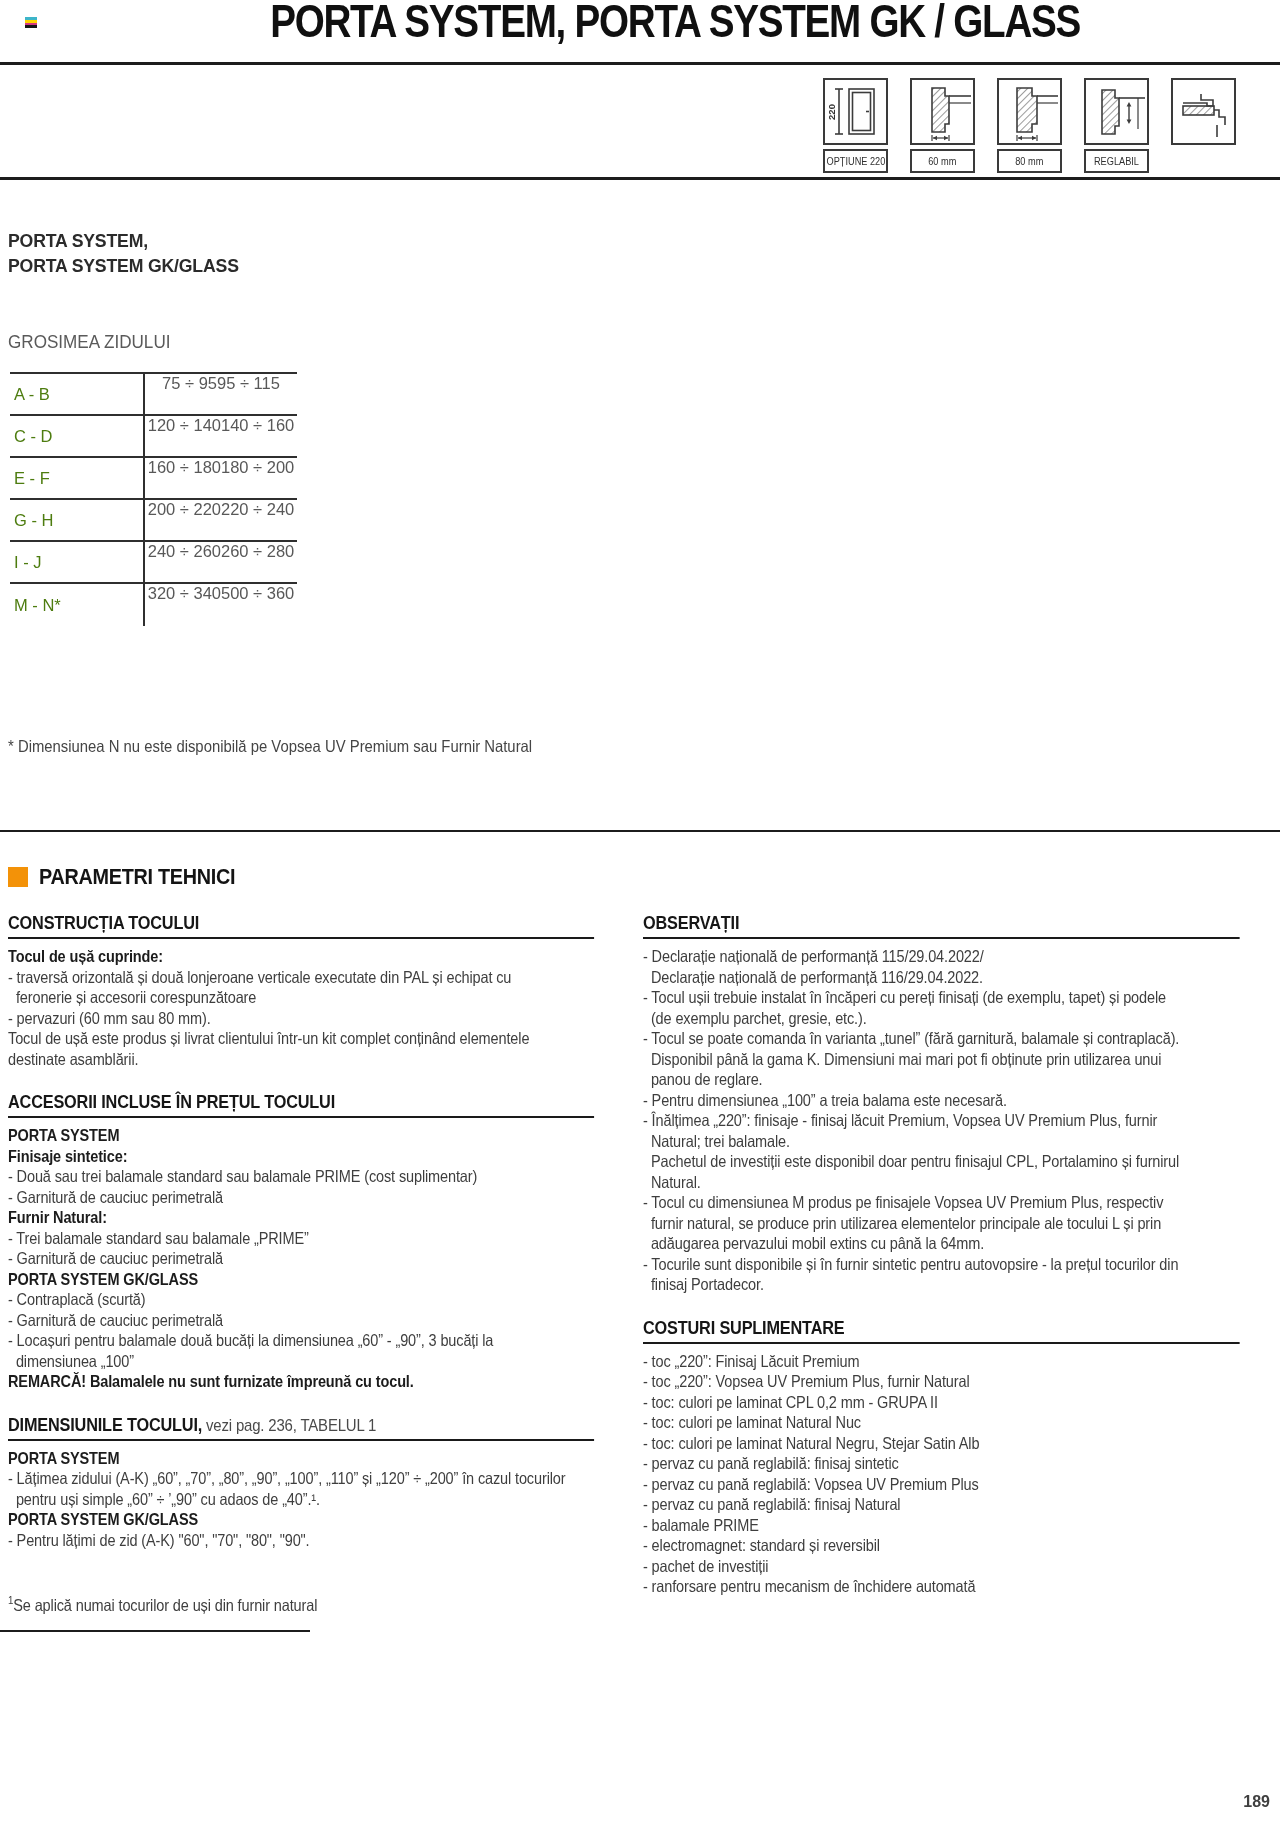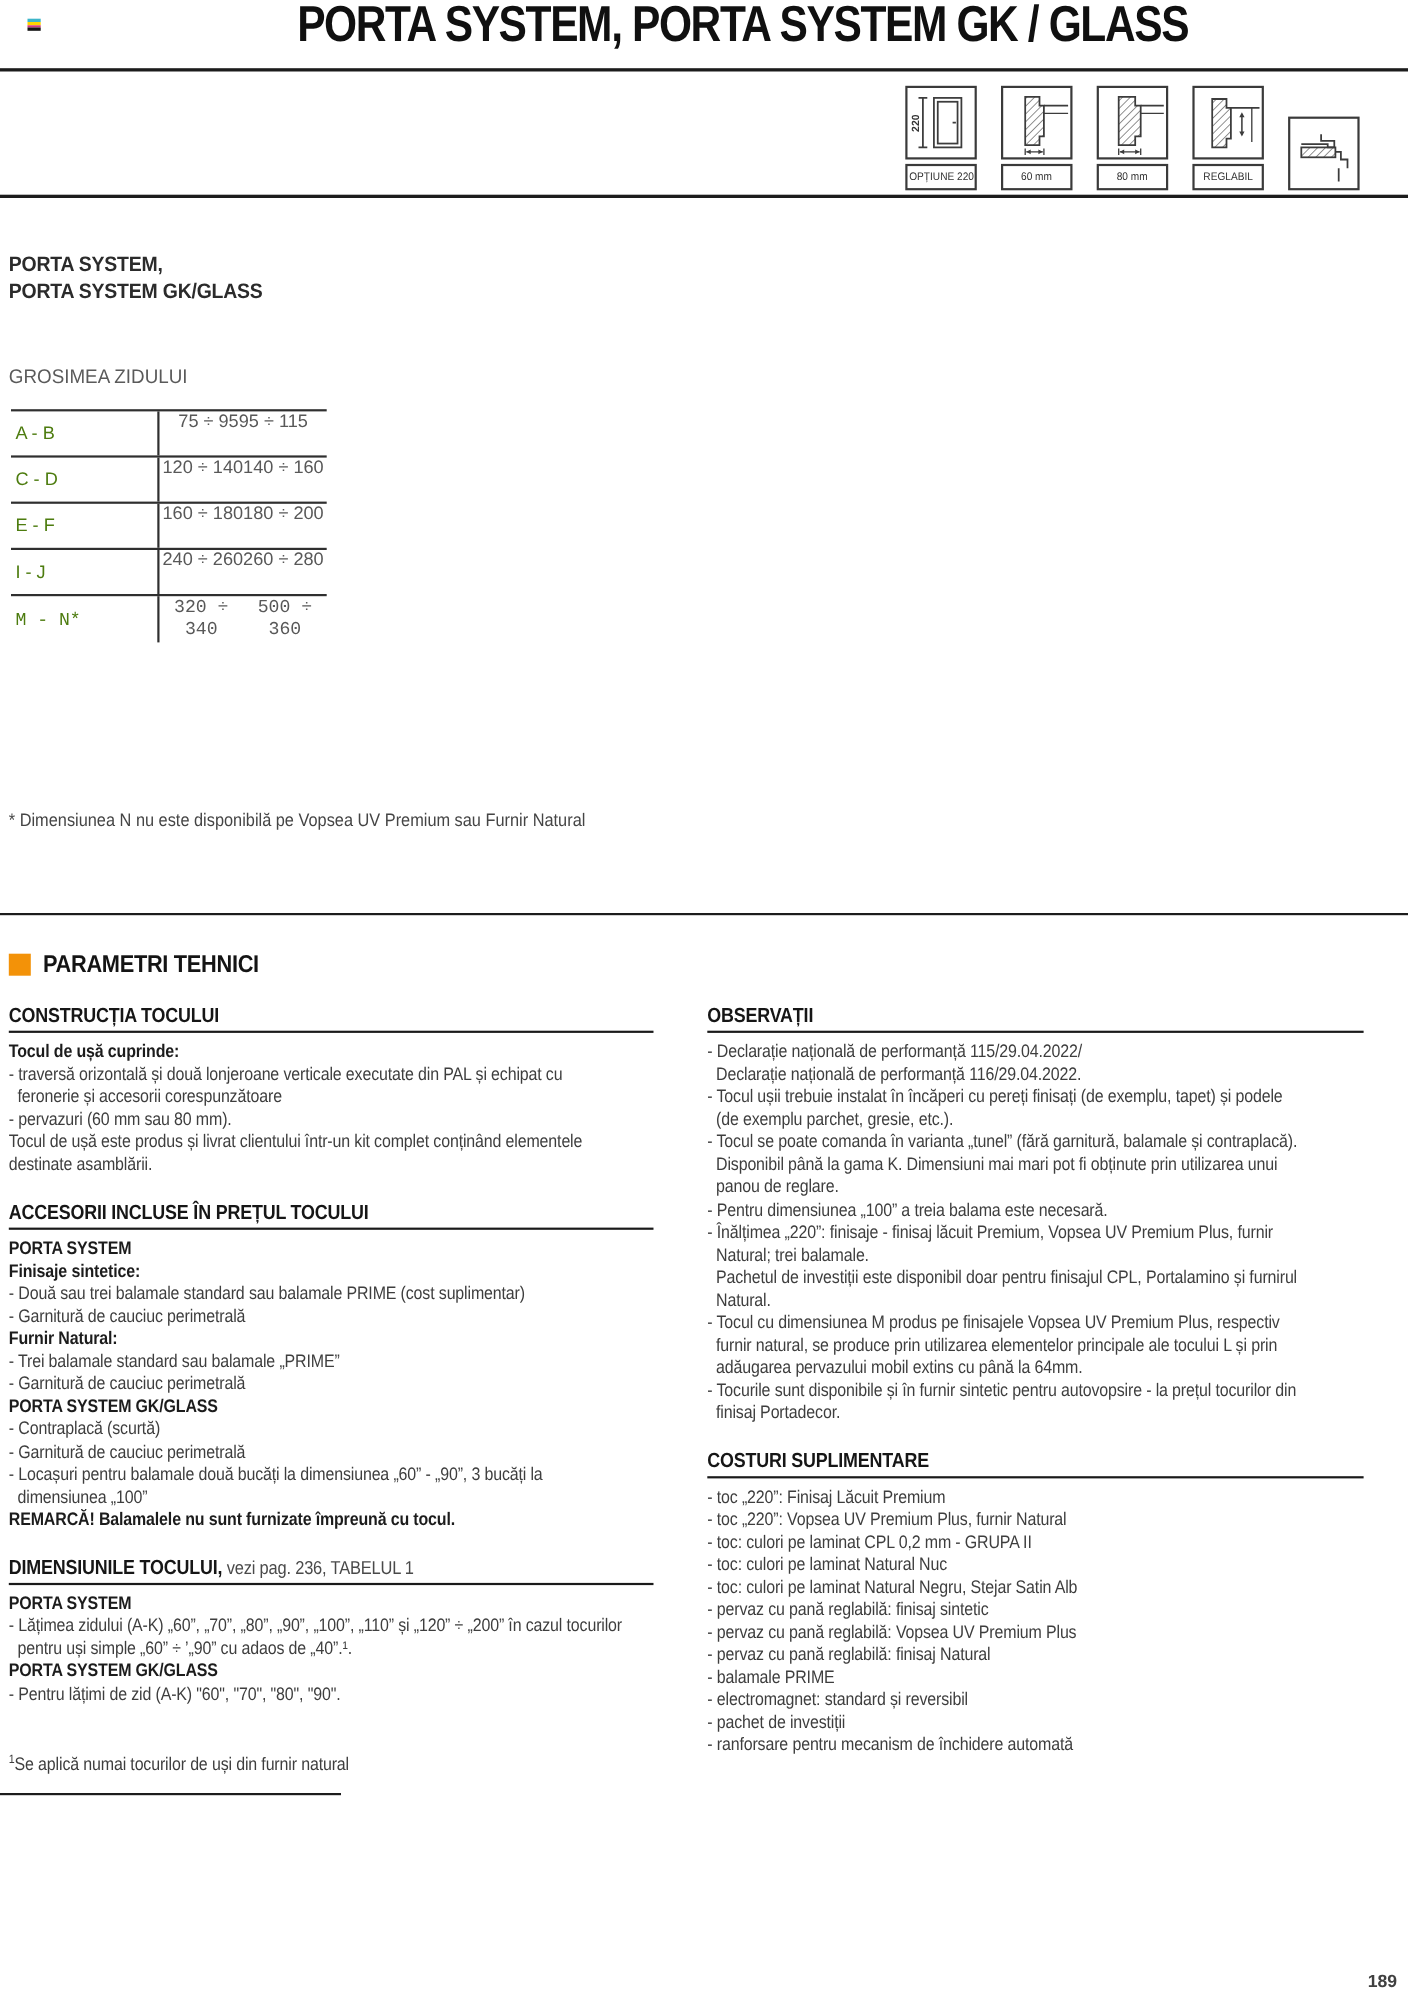--- a/index.html
+++ b/index.html
@@ -16,31 +16,31 @@
   .page-title span { display:inline-block; font-weight:bold; font-size:46px; letter-spacing:-1.5px; color:#101010; transform:scaleX(0.84); transform-origin:50% 0; }
 
   .rule { position:absolute; left:0; right:0; background:#1c1c1c; }
   .rule-top { top:62px; height:3px; }
   .rule-mid { top:177px; height:3px; }
   .rule-section { top:830px; height:2px; }
   .rule-footer { top:1630px; left:0; width:310px; right:auto; height:2px; }
 
   
   .picto-strip { position:absolute; left:823px; top:78px; display:flex; gap:22px; }
-  .picto { display:flex; flex-direction:column; width:65px;justify-content:flex-end; }
+  .picto { display:flex; flex-direction:column; width:65px; }
   .picto-box { width:65px; height:67px; border:2px solid #3a3a3a; background:#fff; display:flex; align-items:center; justify-content:center; }
   .picto-label { margin-top:4px; width:65px; height:24px; border:2px solid #3a3a3a; display:flex; align-items:center; justify-content:center; font-size:10px; color:#303030; white-space:nowrap; transform-origin:50% 50%; }
   .picto-label span{ display:inline-block; transform:scaleX(0.92); }
 
   
   .product-title { position:absolute; left:8px; top:228px; font-weight:bold; font-size:19px; line-height:25px; color:#2b2b2b; transform:scaleX(0.93); transform-origin:0 0; letter-spacing:-0.2px; }
   .wall-caption { position:absolute; left:8px; top:332px; font-size:18px; color:#5a5a5a; transform:scaleX(0.95); transform-origin:0 0; }
   .wall-table { position:absolute; left:10px; top:372px; width:287px; border-top:2px solid #2f2f2f; }
   .wt-row { display:flex; height:42px; border-bottom:2px solid #2f2f2f; }
-  .wt-row:last-child { border-bottom:none;font-family:Liberation Mono, monospace; }
+  .wt-row:last-child { border-bottom:none; }
   .wt-label { width:133px; display:flex; align-items:center; padding-left:4px; font-size:16.5px; color:#4d7c0f; }
   .wt-vals { flex:1; border-left:2px solid #2f2f2f; display:flex; flex-direction:row; justify-content:center; text-align:center; font-size:16.5px; line-height:19.5px; color:#585858; }
   .wall-note { position:absolute; left:8px; top:737px; font-size:16.5px; color:#454545; white-space:nowrap; transform:scaleX(0.9); transform-origin:0 0; }
 
   
   .tech-head { position:absolute; left:8px; top:864px; display:flex; align-items:center; }
   .accent-sq { width:20px; height:20px; margin-right:11px; }
   .tech-head-label { font-weight:bold; font-size:22px; color:#141414; letter-spacing:-0.3px; white-space:nowrap; transform:scaleX(0.9); transform-origin:0 50%; }
 
   
@@ -207,20 +207,27 @@
         <div class="wt-vals">
           <div>120 ÷ 140</div>
           <div>140 ÷ 160</div>
         </div>
       </div>
       <div class="wt-row">
         <div class="wt-label">E - F</div>
         <div class="wt-vals">
           <div>160 ÷ 180</div>
           <div>180 ÷ 200</div>
+        </div>
+      </div>
+      <div class="wt-row">
+        <div class="wt-label">G - H</div>
+        <div class="wt-vals">
+          <div>200 ÷ 220</div>
+          <div>220 ÷ 240</div>
         </div>
       </div>
       <div class="wt-row">
         <div class="wt-label">I - J</div>
         <div class="wt-vals">
           <div>240 ÷ 260</div>
           <div>260 ÷ 280</div>
         </div>
       </div>
       <div class="wt-row">

